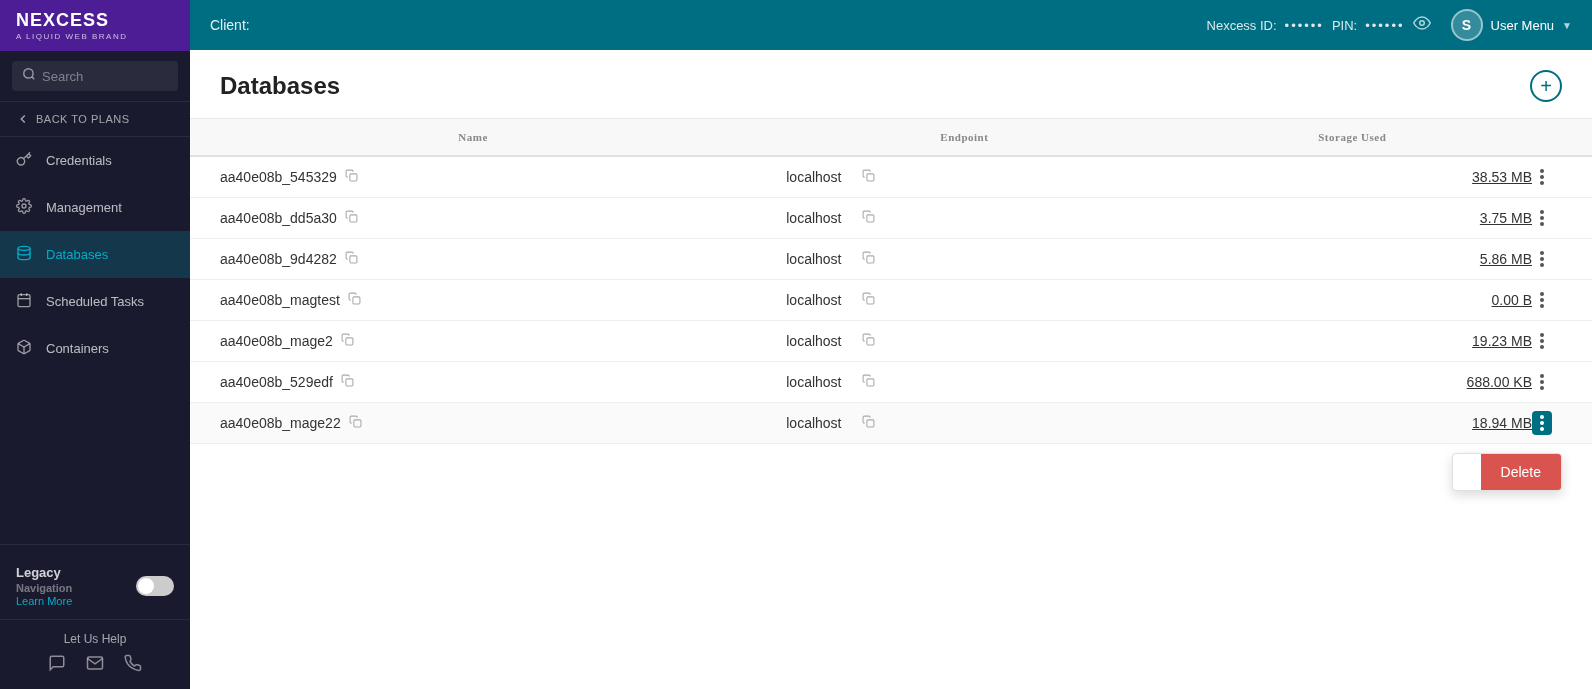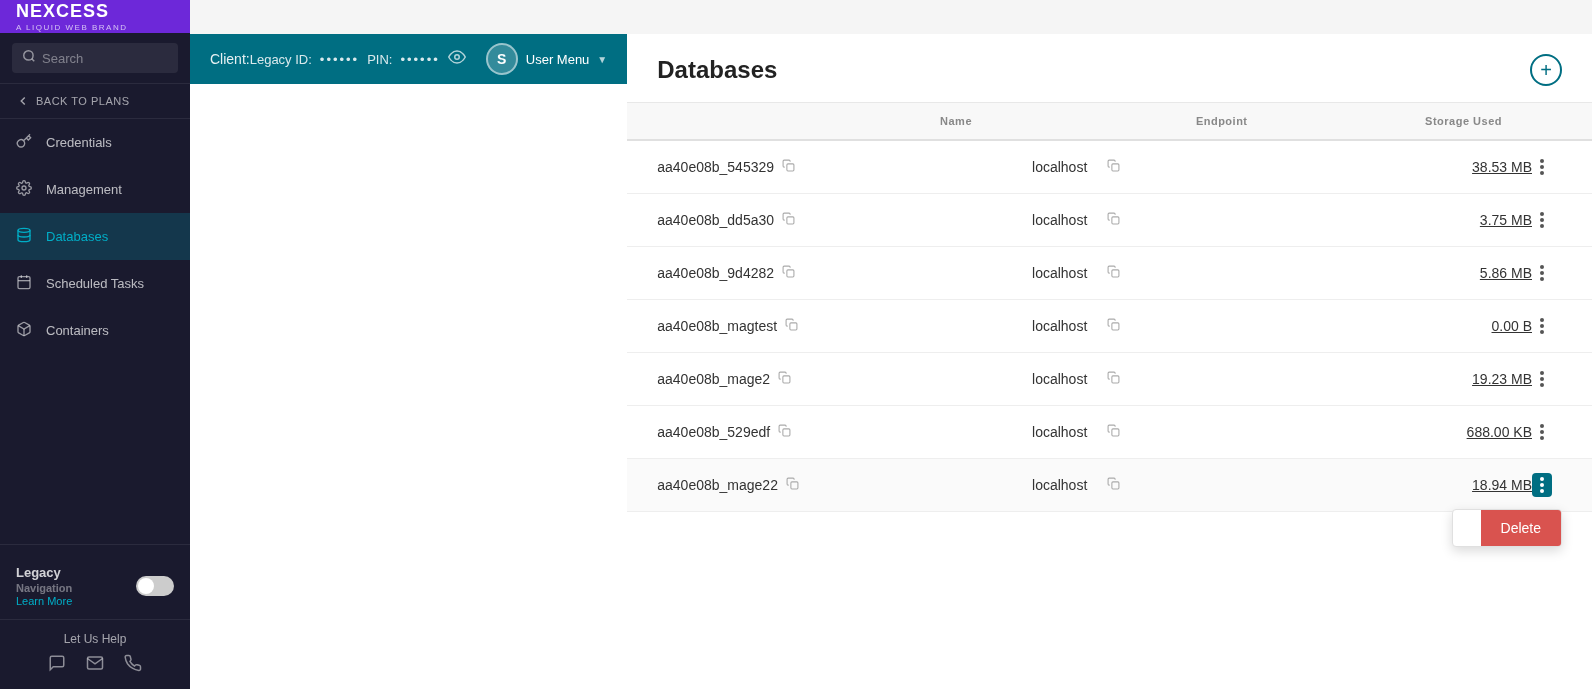--- a/index.html
+++ b/index.html
@@ -9,25 +9,25 @@
     .sidebar {
       width: 190px;
       min-width: 190px;
       background: #1a1a2e;
       display: flex;
       flex-direction: column;
       height: 689px;
       overflow: hidden;
     }
     .sidebar-logo {
-      background: #6d28d9;
+      background: #4c1d95;
       padding: 12px 16px;
       display: flex;
       align-items: center;
-      height: 33px;
+      height: 51px;
     }
     .logo-text {
       color: white;
       font-size: 18px;
       font-weight: 700;
       letter-spacing: 1px;
     }
     .logo-sub {
       color: rgba(255,255,255,0.7);
       font-size: 8px;
@@ -115,23 +115,22 @@
     }
     .let-us-help { color: rgba(255,255,255,0.6); font-size: 12px; text-align: center; margin-bottom: 8px; }
     .footer-icons { display: flex; justify-content: center; gap: 20px; }
     .footer-icon { color: rgba(255,255,255,0.5); cursor: pointer; font-size: 18px; }
 
     
     .main {
       flex: 1;
       background: white;
       display: flex;
-      flex-direction: row;
+      flex-direction: column;
       overflow: hidden;
-      margin-top: 34px;
     }
 
     
     .topbar {
       background: #006e82;
       height: 50px;
       display: flex;
       align-items: center;
       padding: 0 20px;
       justify-content: space-between;
@@ -172,34 +171,35 @@
       display: flex; align-items: center; justify-content: center;
       color: #006e82; font-size: 20px; cursor: pointer;
       font-weight: 300;
     }
 
     
     .db-table { width: 100%; border-collapse: collapse; }
     .db-table thead tr { background: #f8f8f8; border-bottom: 2px solid #e0e0e0; }
     .db-table th {
       padding: 12px 30px;
-      text-align: right;
+      text-align: center;
       font-size: 11px;
       font-weight: 600;
       color: #888;
       letter-spacing: 0.5px;
       text-transform: none;
+      font-family: Liberation Serif, serif;
     }
     .th-storage { text-align: right; }
     .db-table td { padding: 0; }
     .db-table tbody tr { border-bottom: 1px solid #eee; }
     .db-table tbody tr.active-row { background: #fafafa; }
 
     .row-cell {
-      padding: 18px 30px;
+      padding: 12px 30px;
       font-size: 14px;
       color: #333;
       vertical-align: middle;
     }
     .row-cell.name-cell { display: flex; align-items: center; gap: 8px; }
     .row-cell.endpoint-cell { display: flex; align-items: center; gap: 20px; }
     .row-cell.storage-cell { text-align: right; text-decoration: underline; }
     .row-cell.actions-cell { text-align: right; width: 60px; position: relative; }
 
     .copy-icon {
@@ -375,21 +375,21 @@
     </div>
   </div>
 </div>
 
 <div class="main">
 
   <div class="topbar">
     <div class="client-label">Client:</div>
     <div class="topbar-right">
       <div class="account-info">
-        <span>Legacy ID:</span>
+        <span>Nexcess ID:</span>
         <span class="dots">••••••</span>
         <span>PIN:</span>
         <span class="dots">••••••</span>
         <span class="eye-icon">
           <svg width="18" height="18" viewBox="0 0 24 24" fill="none" stroke="currentColor" stroke-width="2">
             <path d="M1 12s4-8 11-8 11 8 11 8-4 8-11 8-11-8-11-8z"></path>
               <circle cx="12" cy="12" r="3"></circle>
           </svg>
         </span>
       </div>

